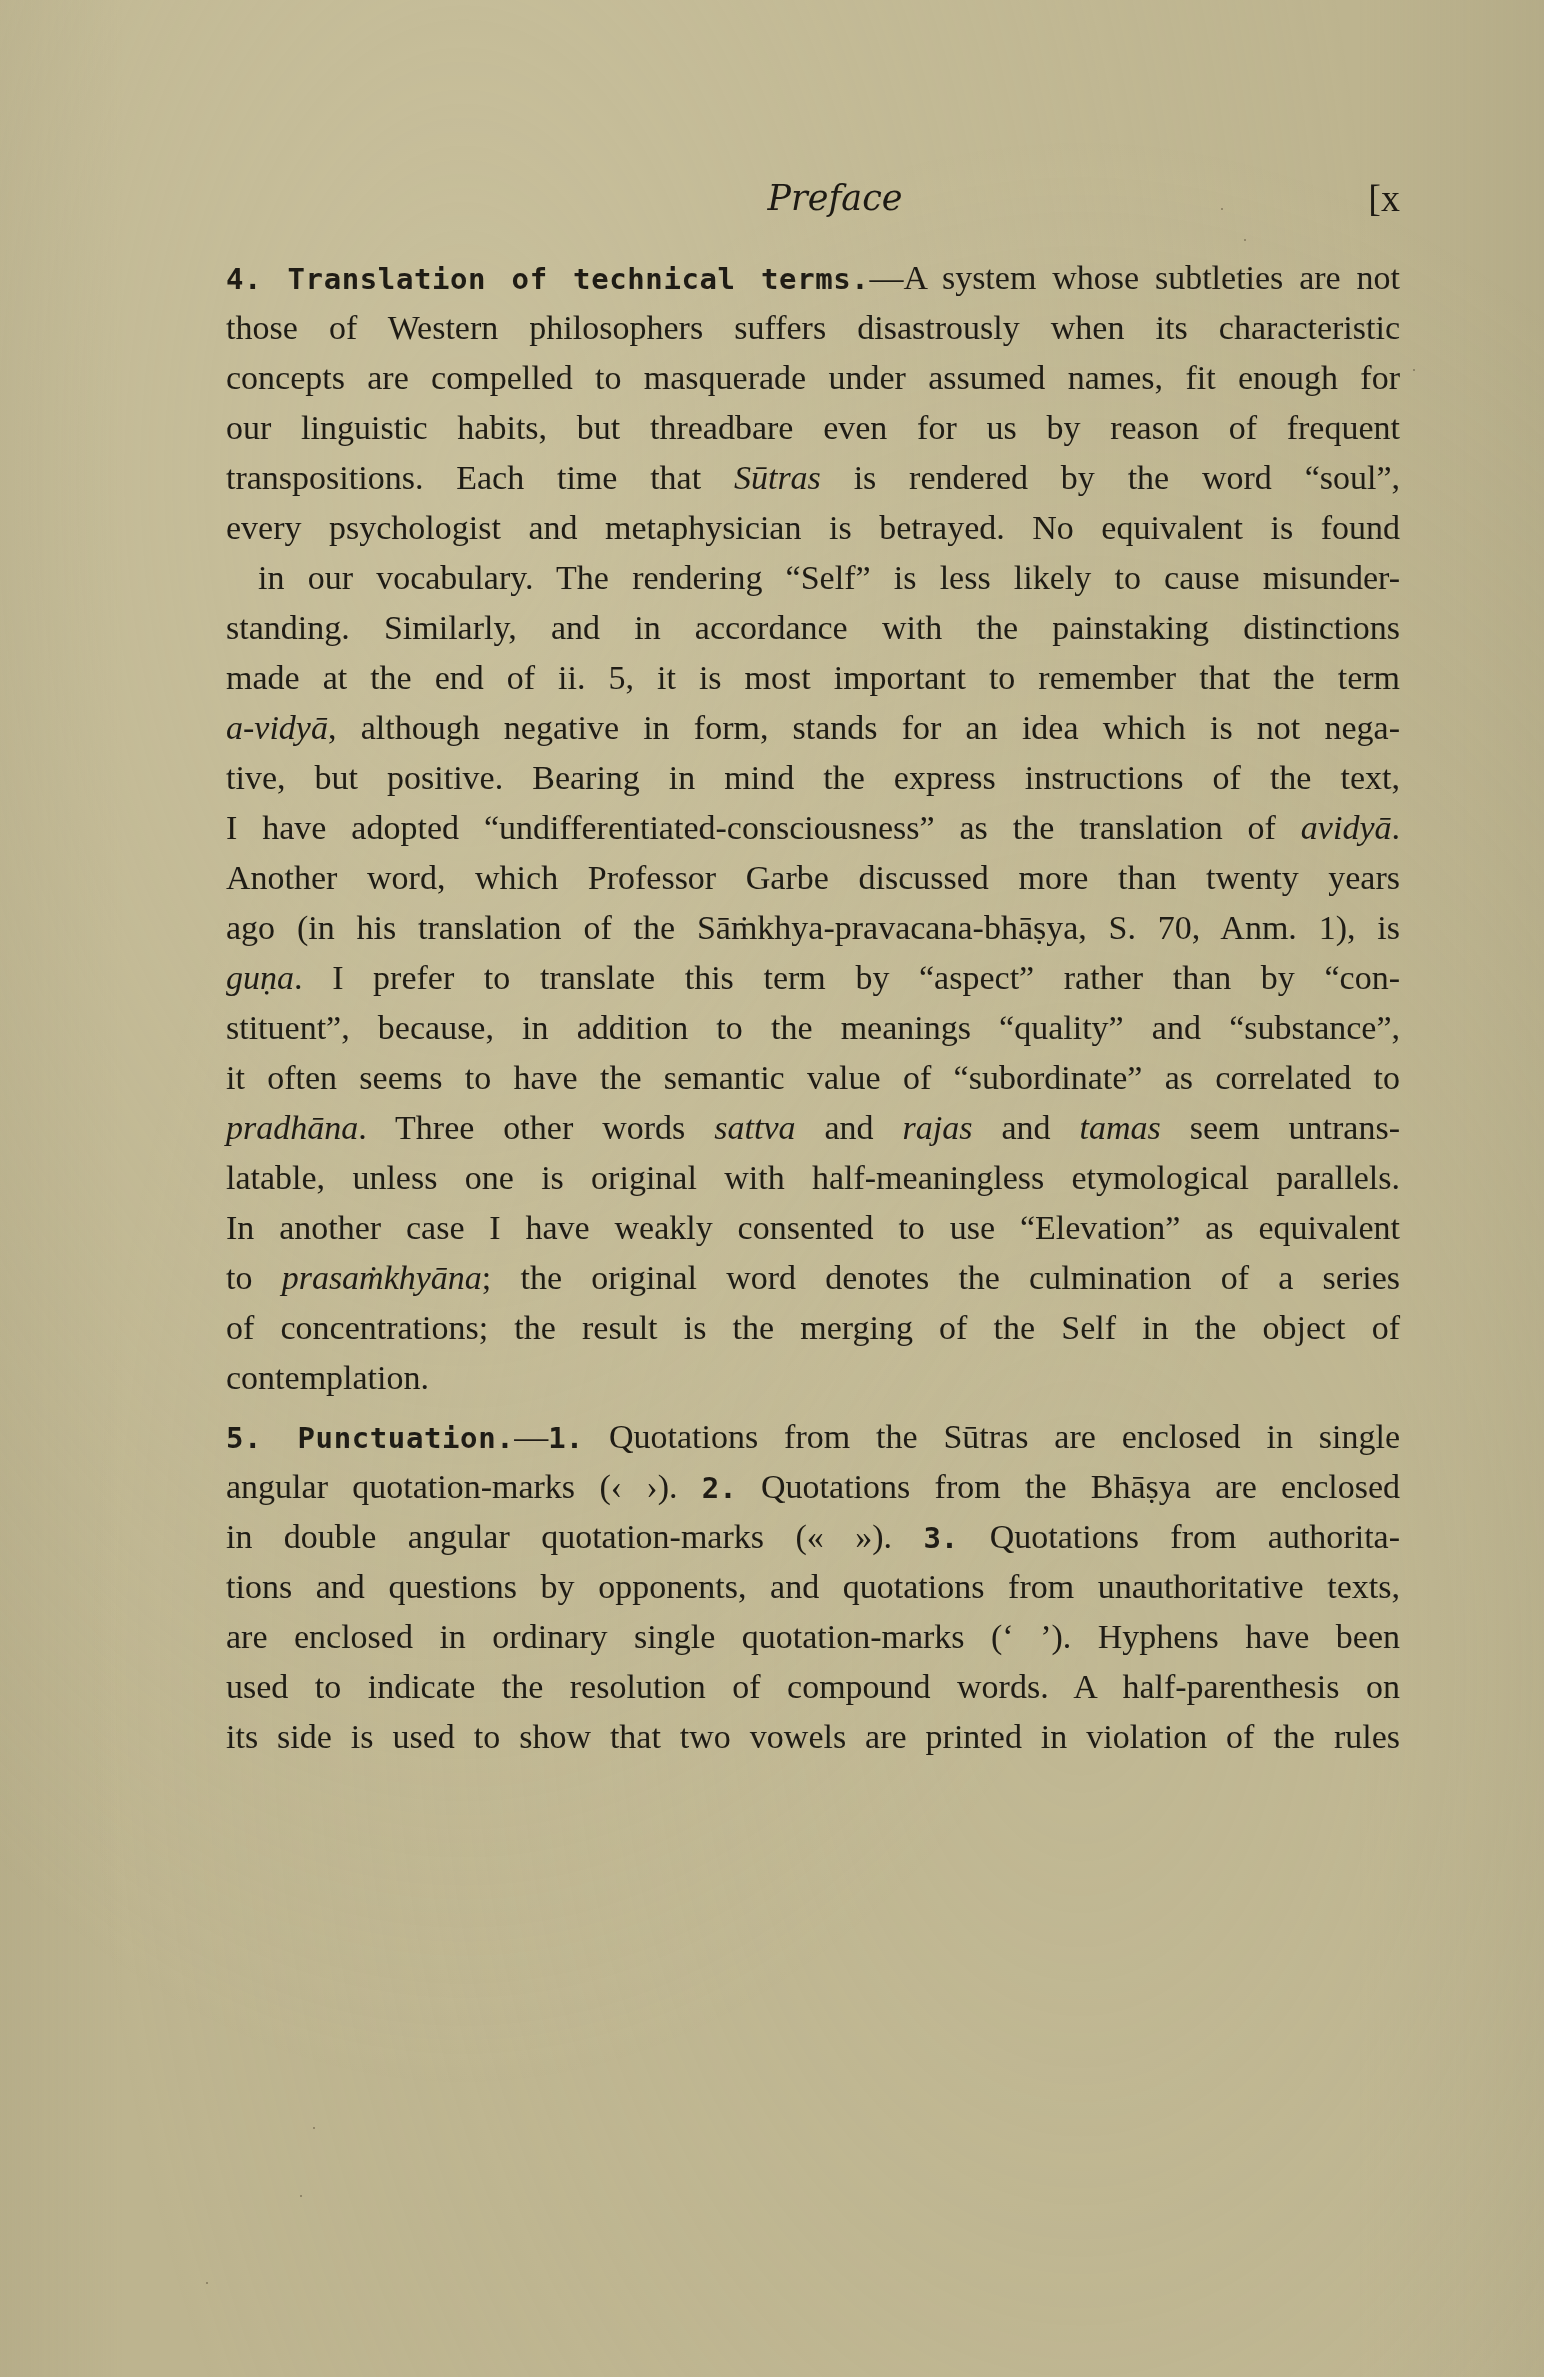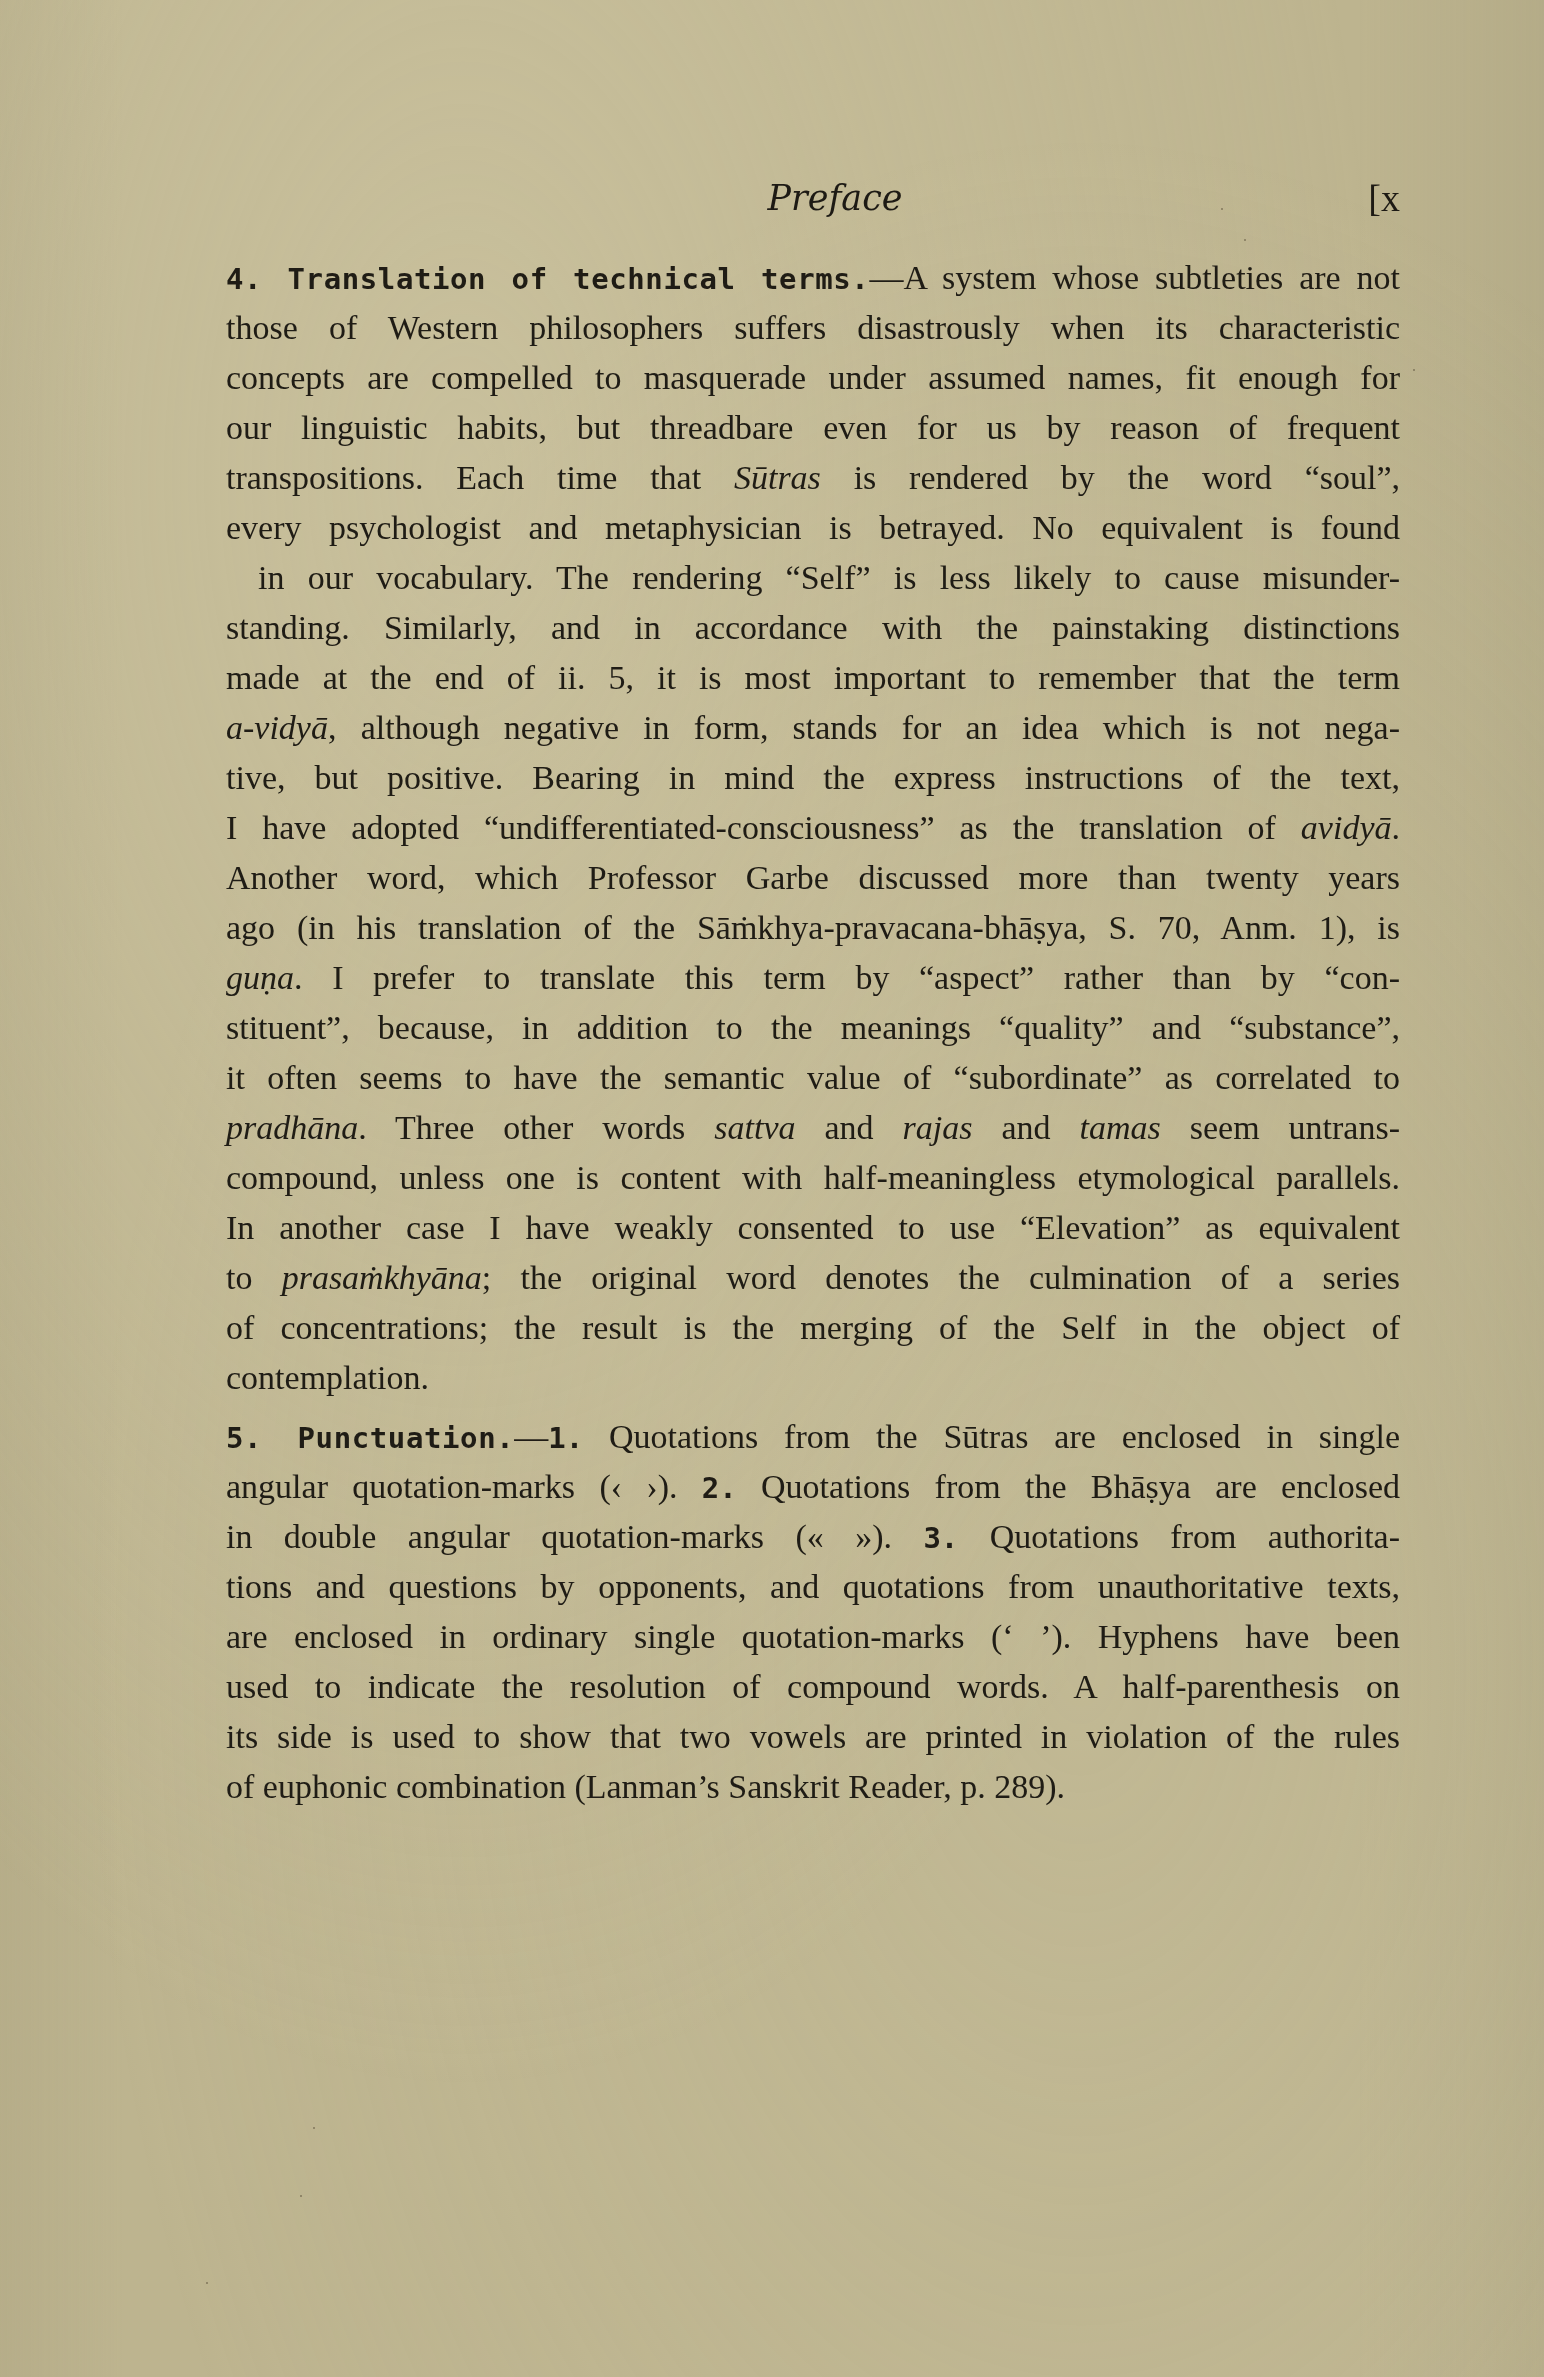--- a/index.html
+++ b/index.html
@@ -124,36 +124,35 @@
         <div class="line" style="white-space: normal;"><span style="white-space: normal;">made at the end of ii. 5, it is most important to remember that the term</span></div>
         <div class="line" style="white-space: normal;"><span class="it" style="white-space: normal;">a-vidyā</span><span style="white-space: normal;">, although negative in form, stands for an idea which is not nega-</span></div>
         <div class="line" style="white-space: normal;"><span style="white-space: normal;">tive, but positive.  Bearing in mind the express instructions of the text,</span></div>
         <div class="line" style="white-space: normal;"><span style="white-space: normal;">I have adopted “undifferentiated-consciousness” as the translation of </span><span class="it" style="white-space: normal;">avidyā</span><span style="white-space: normal;">.</span></div>
         <div class="line" style="white-space: normal;"><span style="white-space: normal;">Another word, which Professor Garbe discussed more than twenty years</span></div>
         <div class="line" style="white-space: normal;"><span style="white-space: normal;">ago (in his translation of the Sāṁkhya-pravacana-bhāṣya, S. 70, Anm. 1), is</span></div>
         <div class="line" style="white-space: normal;"><span class="it" style="white-space: normal;">guṇa</span><span style="white-space: normal;">.  I prefer to translate this term by “aspect” rather than by “con-</span></div>
         <div class="line" style="white-space: normal;"><span style="white-space: normal;">stituent”, because, in addition to the meanings “quality” and “substance”,</span></div>
         <div class="line" style="white-space: normal;"><span style="white-space: normal;">it often seems to have the semantic value of “subordinate” as correlated to</span></div>
         <div class="line" style="white-space: normal;"><span class="it" style="white-space: normal;">pradhāna</span><span style="white-space: normal;">.  Three other words </span><span class="it" style="white-space: normal;">sattva</span><span style="white-space: normal;"> and </span><span class="it" style="white-space: normal;">rajas</span><span style="white-space: normal;"> and </span><span class="it" style="white-space: normal;">tamas</span><span style="white-space: normal;"> seem untrans-</span></div>
-        <div class="line" style="white-space: normal;"><span style="white-space: normal;">compound, unless one is content with half-meaningless etymological parallels.</span></div>
+        <div class="line" style="white-space: normal;"><span style="white-space: normal;">latable, unless one is original with half-meaningless etymological parallels.</span></div>
         <div class="line" style="white-space: normal;"><span style="white-space: normal;">In another case I have weakly consented to use “Elevation” as equivalent</span></div>
         <div class="line" style="white-space: normal;"><span style="white-space: normal; margin-top: 8px;">to </span><span class="it" style="white-space: normal;">prasaṁkhyāna</span><span style="white-space: normal;">; the original word denotes the culmination of a series</span></div>
         <div class="line" style="white-space: normal;"><span style="white-space: normal;">of concentrations; the result is the merging of the Self in the object of</span></div>
         <div class="line last" style="white-space: normal;"><span style="white-space: normal;">contemplation.</span></div>
       </div>
       <div class="para-gap"></div>
       <div class="paragraph">
         <div class="line" style="white-space: normal;"><span class="heading-bold" style="white-space: normal;">5. Punctuation.</span><span style="white-space: normal;">—</span><span class="num-bold" style="white-space: normal;">1.</span><span style="white-space: normal;"> Quotations from the Sūtras are enclosed in single</span></div>
         <div class="line" style="white-space: normal;"><span style="white-space: normal;">angular quotation-marks (‹ ›).  </span><span class="num-bold" style="white-space: normal;">2.</span><span style="white-space: normal;"> Quotations from the Bhāṣya are enclosed</span></div>
         <div class="line" style="white-space: normal;"><span style="white-space: normal;">in double angular quotation-marks (« »).  </span><span class="num-bold" style="white-space: normal;">3.</span><span style="white-space: normal;"> Quotations from authorita-</span></div>
         <div class="line" style="white-space: normal;"><span style="white-space: normal;">tions and questions by opponents, and quotations from unauthoritative texts,</span></div>
         <div class="line" style="white-space: normal;"><span style="white-space: normal;">are enclosed in ordinary single quotation-marks (‘ ’).  Hyphens have been</span></div>
         <div class="line" style="white-space: normal;"><span style="white-space: normal;">used to indicate the resolution of compound words.  A half-parenthesis on</span></div>
         <div class="line" style="white-space: normal;"><span style="white-space: normal;">its side is used to show that two vowels are printed in violation of the rules</span></div>
-        <div class="line last" style="white-space: normal;"><span style="white-space: normal;">of euphonic combination (Lanman’s Sanskrit Reader, p. 289).</span></div>
       </div>
     </div>
 
   <div class="speck" style="left:1221px; top:208px;"></div>
   <div class="speck" style="left:1244px; top:239px;"></div>
   <div class="speck" style="left:1413px; top:369px;"></div>
   <div class="speck" style="left:313px; top:2127px;"></div>
   <div class="speck" style="left:206px; top:2282px;"></div>
   <div class="speck" style="left:300px; top:2195px;"></div>
 </div>

